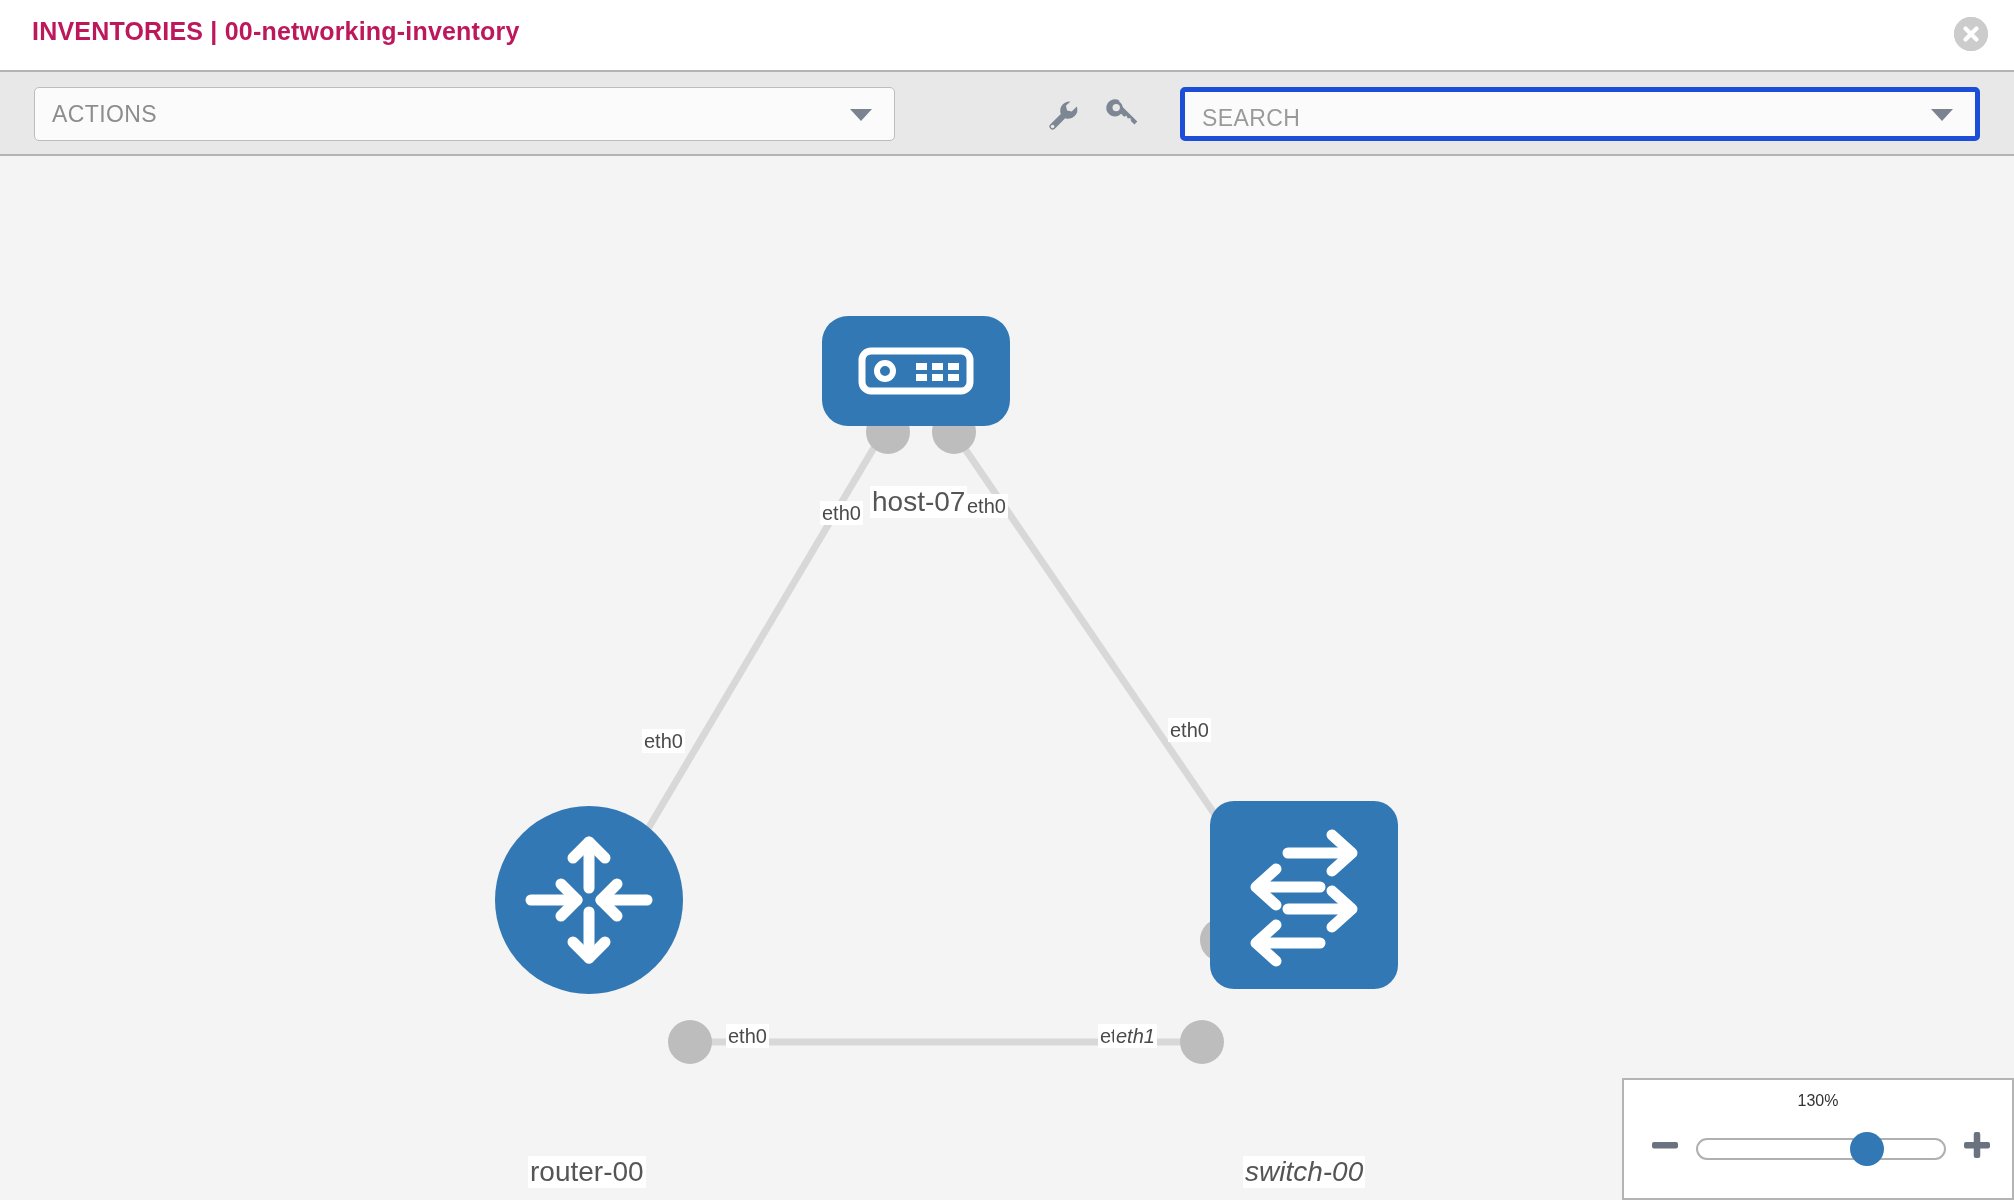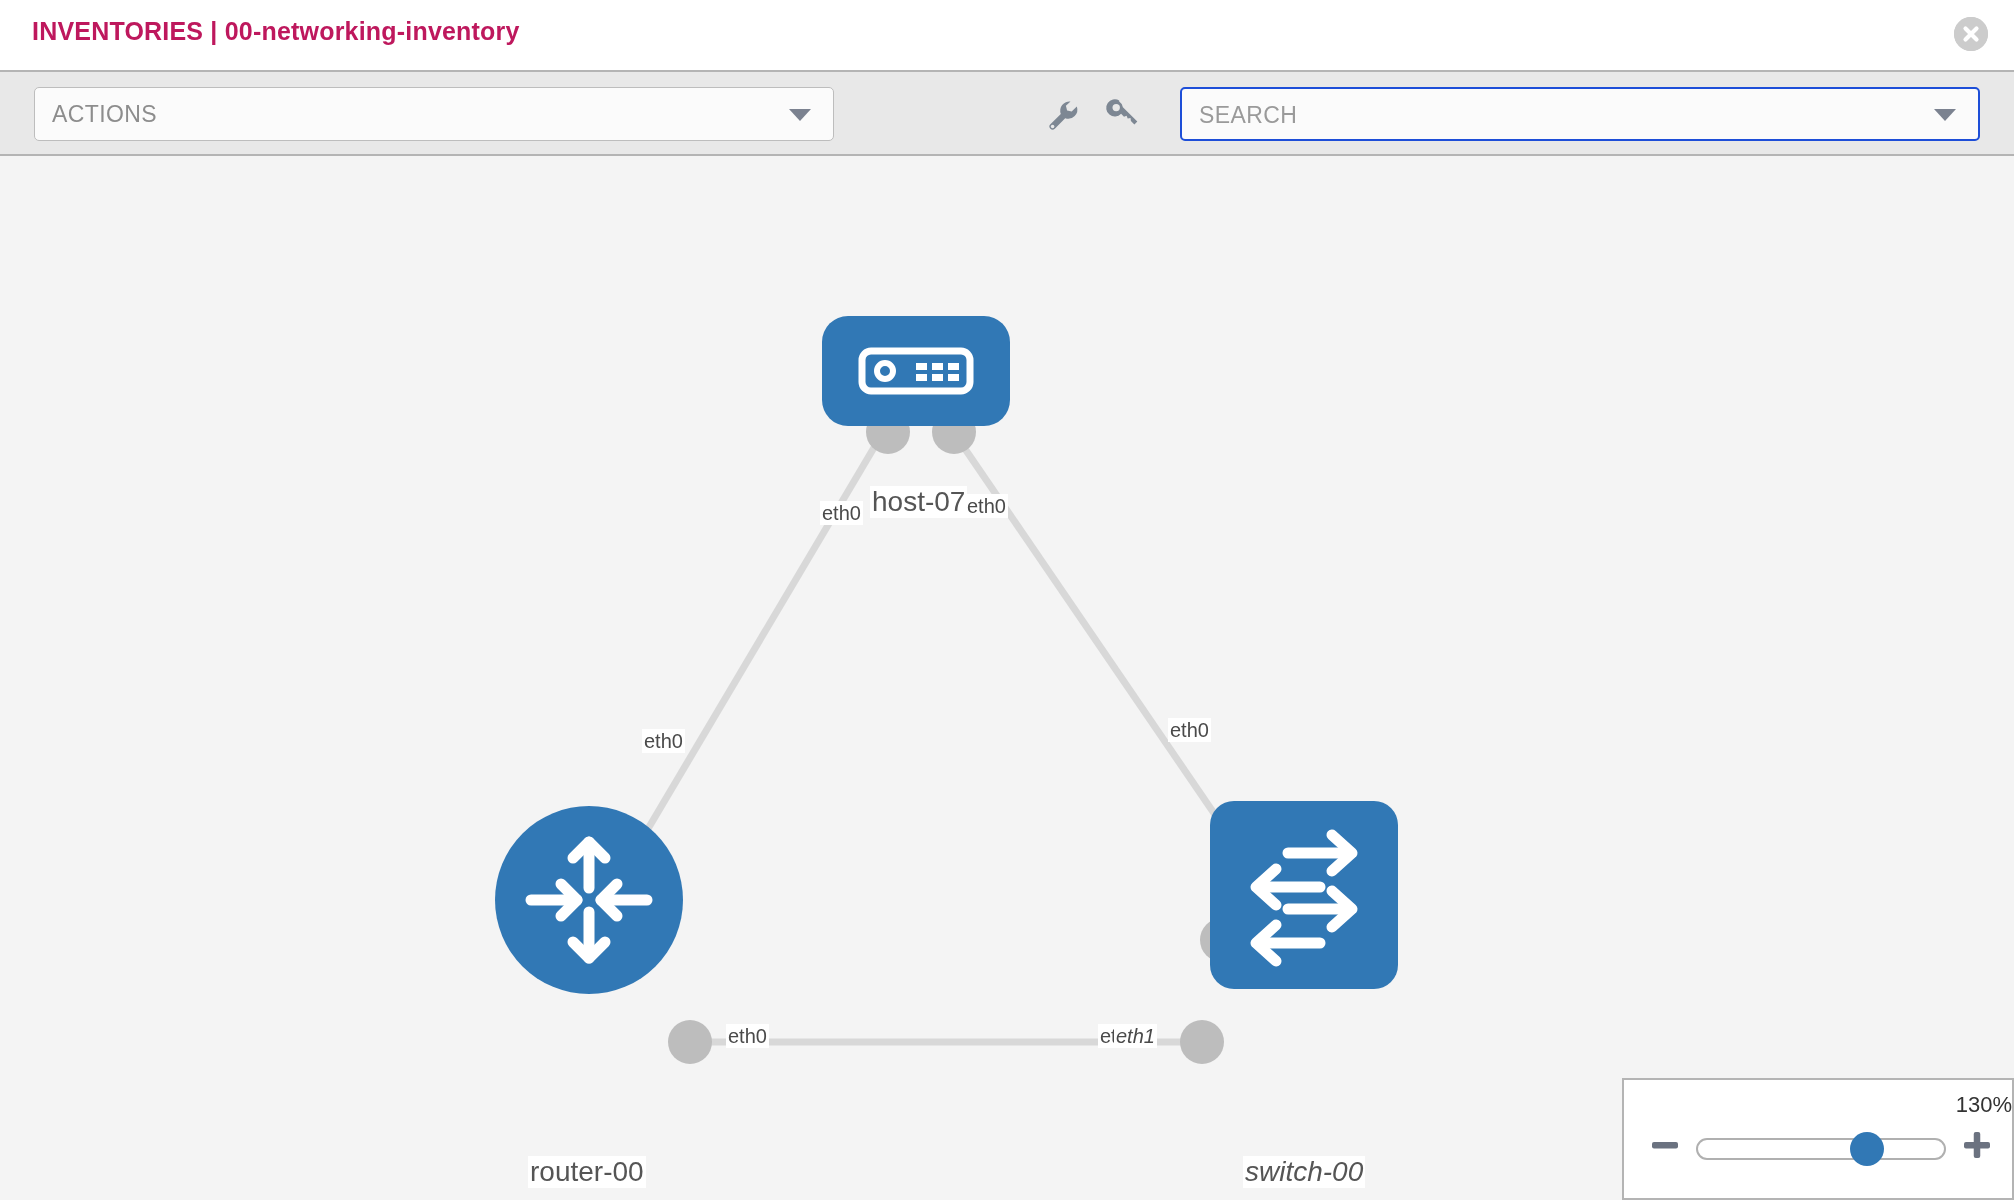--- a/index.html
+++ b/index.html
@@ -54,21 +54,21 @@
     height: 86px;
     background: #e8e8e8;
     border-top: 2px solid #b4b4b4;
     border-bottom: 2px solid #b4b4b4;
     box-sizing: border-box;
   }
   .actions-select {
     position: absolute;
     left: 34px;
     top: 15px;
-    width: 800px;
+    width: 861px;
     height: 54px;
     background: #fbfbfb;
     border: 1px solid #bdbdbd;
     border-radius: 5px;
     box-sizing: border-box;
     cursor: pointer;
   }
   .actions-select .label {
     position: absolute;
     left: 17px;
@@ -98,21 +98,21 @@
   .tool-wrench { left: 1040px; }
   .tool-key    { left: 1100px; }
 
   .search-box {
     position: absolute;
     left: 1180px;
     top: 15px;
     width: 800px;
     height: 54px;
     background: #fbfbfb;
-    border: 2px solid #1d4ed8;
+    border: 5px solid #1d4ed8;
     border-radius: 5px;
     box-sizing: border-box;
     cursor: text;
   }
   .search-box .label {
     position: absolute;
     left: 17px;
     top: 13px;
     font-size: 23px;
     color: #9a9a9a;
@@ -203,22 +203,22 @@
     height: 122px;
     background: #ffffff;
     border: 2px solid #b4b4b4;
     box-sizing: border-box;
   }
   .zoom-level {
     position: absolute;
     top: 12px;
     left: 0;
     width: 100%;
-    text-align: right;
-    font-size: 22px;
+    text-align: center;
+    font-size: 16px;
     color: #333333;
   }
   .zoom-minus, .zoom-plus {
     position: absolute;
     top: 48px;
     width: 34px;
     height: 34px;
     cursor: pointer;
   }
   .zoom-minus { left: 24px; }

